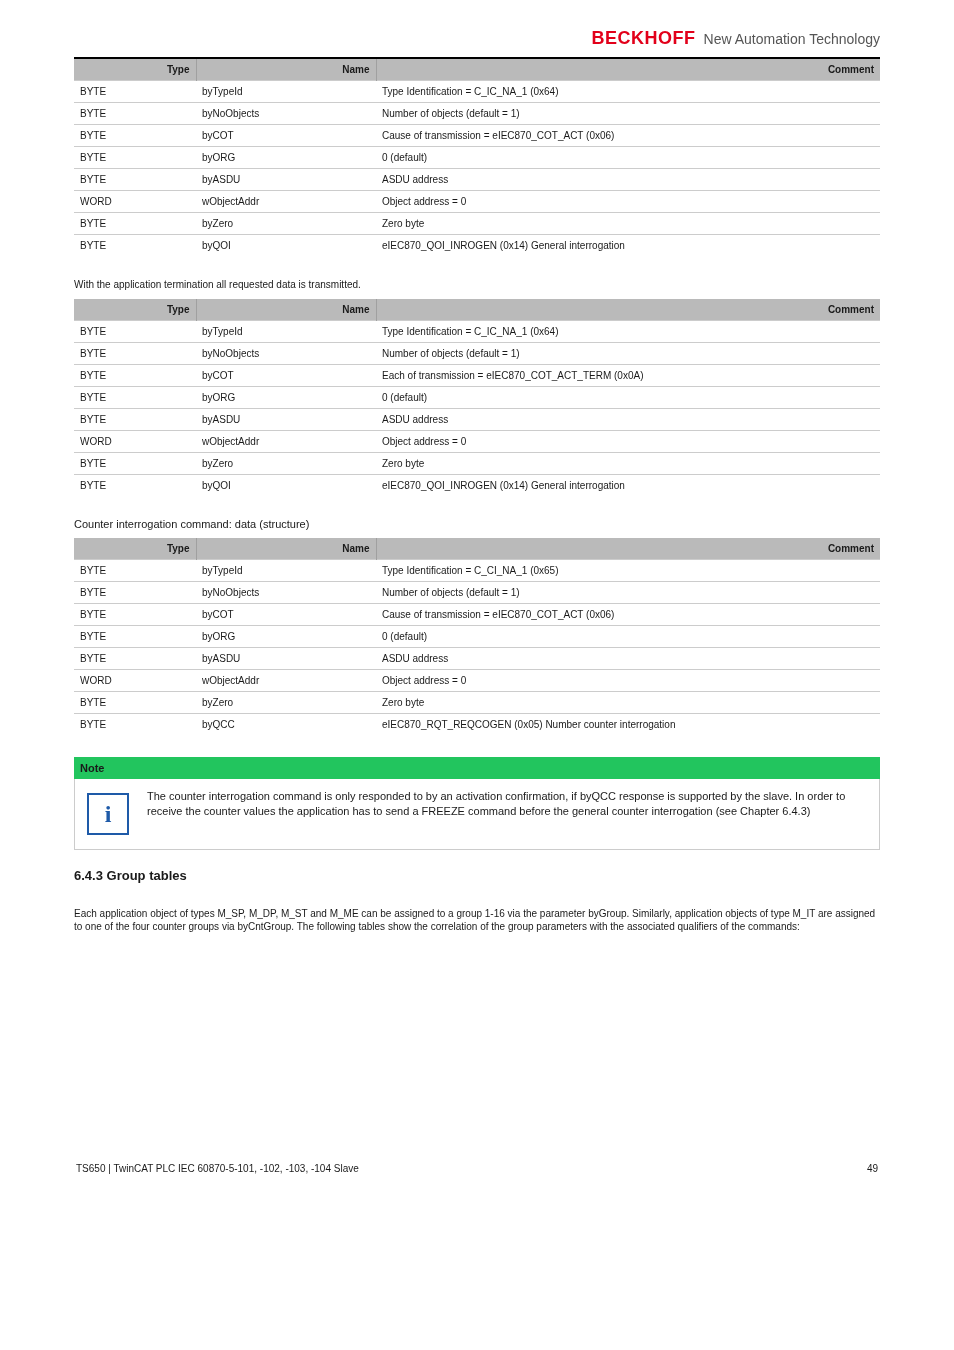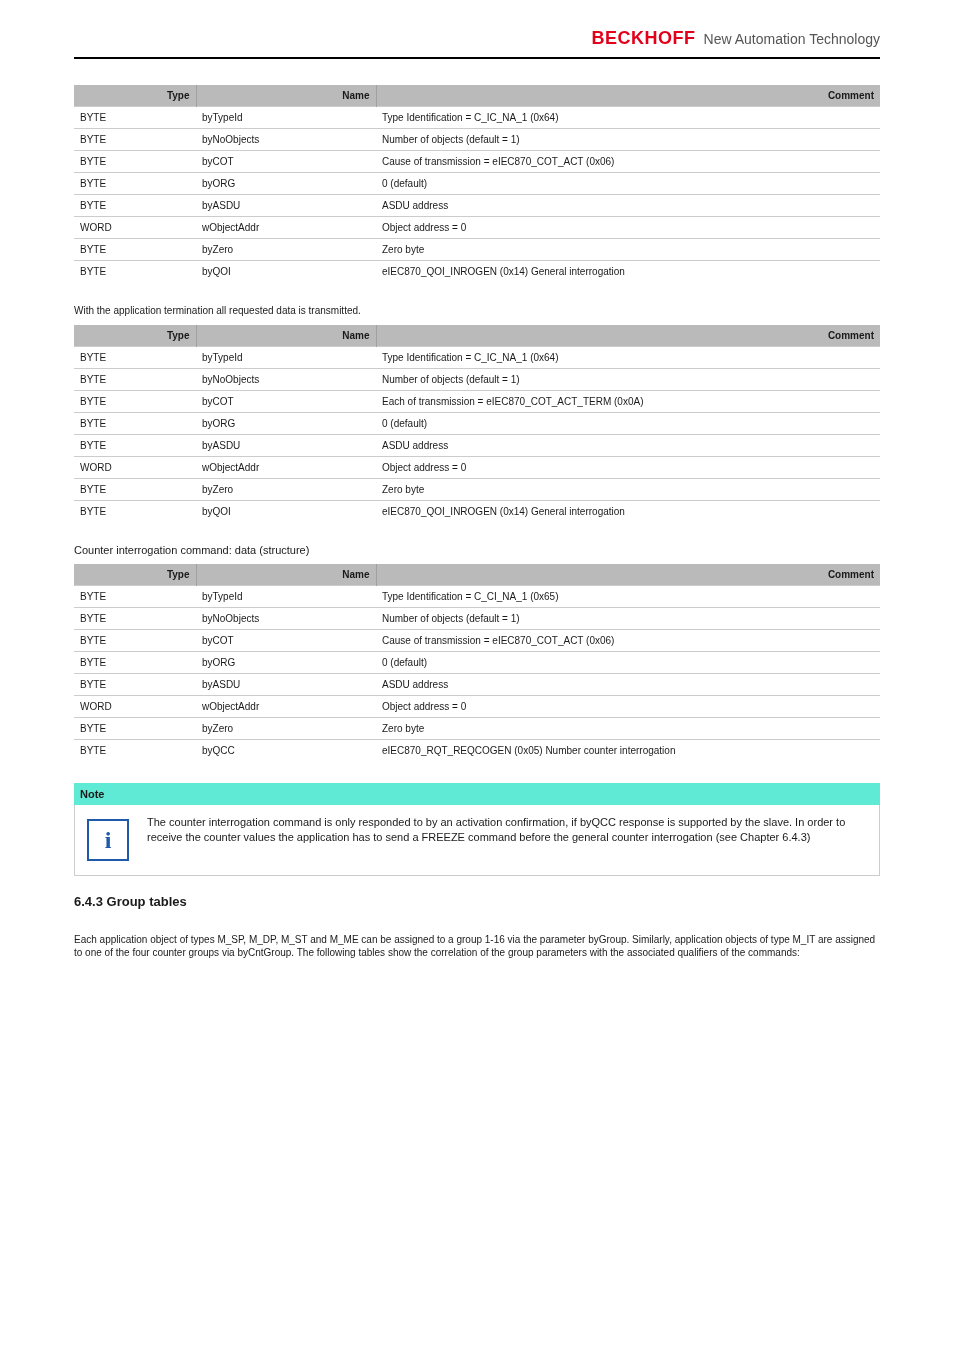--- a/index.html
+++ b/index.html
@@ -1,30 +1,30 @@
 <!DOCTYPE html>
 <html><head>
 <meta charset="utf-8">
 <style>
 *{box-sizing:border-box;margin:0;padding:0}
 body{font-family:Arial,Helvetica,sans-serif;font-size:11px;color:#1a1a1a;background:#fff;width:954px;margin:0 auto}
 .page{padding:28px 74px 40px 74px}
-.header{display:flex;justify-content:flex-end;align-items:center;padding-bottom:8px;border-bottom:2px solid #000;margin-bottom:26px}
+.header{display:flex;justify-content:flex-end;align-items:center;padding-bottom:8px;border-bottom:2px solid #000;}
 .logo-text{display:flex;align-items:center;gap:8px;font-size:14px;color:#555}
 .logo{font-weight:900;color:#e2001a;font-size:18px;letter-spacing:.5px;font-family:Arial,Helvetica,sans-serif}
 .tbl{width:100%;border-collapse:collapse;margin-bottom:22px;font-size:10px}
 .tbl th{background:#bababa;text-align:right;font-weight:700;padding:5px 6px;border-right:1px solid #a0a0a0}
 .tbl th:last-child{border-right:none}
 .tbl td{padding:5px 6px;border-top:1px solid #ccc;vertical-align:top}
 .tbl td:first-child{width:122px}
 .tbl td:nth-child(2){width:180px}
 .mini-para{font-size:10px;margin:4px 0 8px 0;line-height:1.3}
 h3{font-size:13px;font-weight:700;margin:18px 0 24px 0}
 h4{font-size:11px;font-weight:400;margin:4px 0 8px 0}
-.note-head{background:#5eead4;padding:5px 6px;font-weight:700}
+.note-head{background:#22c55e;padding:5px 6px;font-weight:700}
 .note-body{display:flex;align-items:flex-start;gap:14px;padding:10px 8px;border:1px solid #ccc;border-top:none}
 .note-icon{width:42px;height:42px;border:2px solid #1e5aa8;display:flex;align-items:center;justify-content:center;flex-shrink:0;margin:4px}
 .note-icon span{font-family:Georgia,serif;font-size:24px;font-weight:700;color:#1e5aa8}
 .note-text{flex:1;line-height:1.35}
 .footer{display:flex;justify-content:space-between;font-size:10px;margin-top:230px;padding:0 2px}
 </style>
 </head>
 <body>
 <div class="page">
 <div class="header">
@@ -200,13 +200,17 @@
     <div class="note-icon">
           <span>i</span>
         </div>
     <div class="note-text">The counter interrogation command is only responded to by an activation confirmation, if byQCC response is supported by the slave. In order to receive the counter values the application has to send a FREEZE command before the general counter interrogation (see Chapter 6.4.3)</div>
   </div>
 </div>
 
 <h3>6.4.3 Group tables</h3>
 <p class="mini-para">Each application object of types M_SP, M_DP, M_ST and M_ME can be assigned to a group 1-16 via the parameter byGroup. Similarly, application objects of type M_IT are assigned to one of the four counter groups via byCntGroup. The following tables show the correlation of the group parameters with the associated qualifiers of the commands:</p>
 
+<div class="footer">
+  <span>TS650 | TwinCAT PLC IEC 60870-5-101, -102, -103, -104 Slave</span>
+  <span>49</span>
+</div>
 </div>
 
 </body></html>

